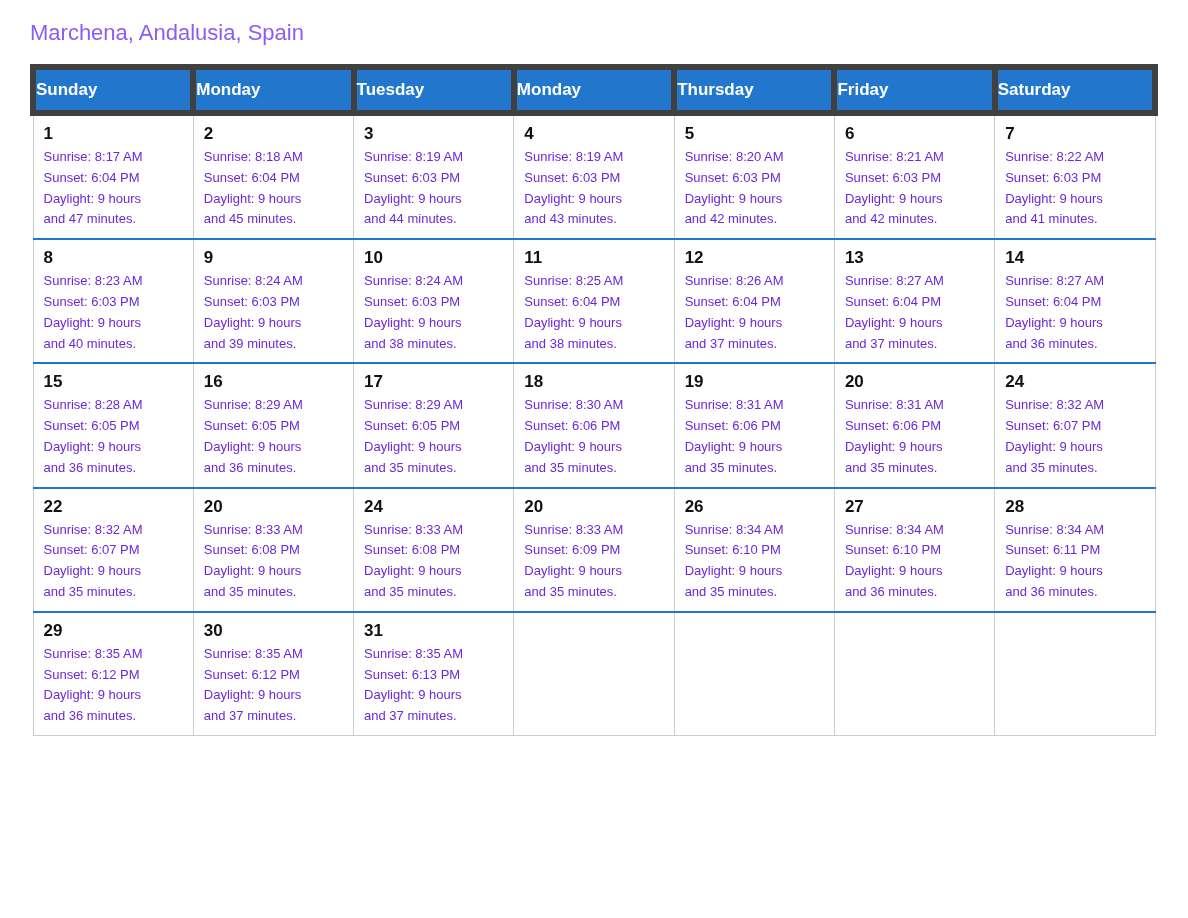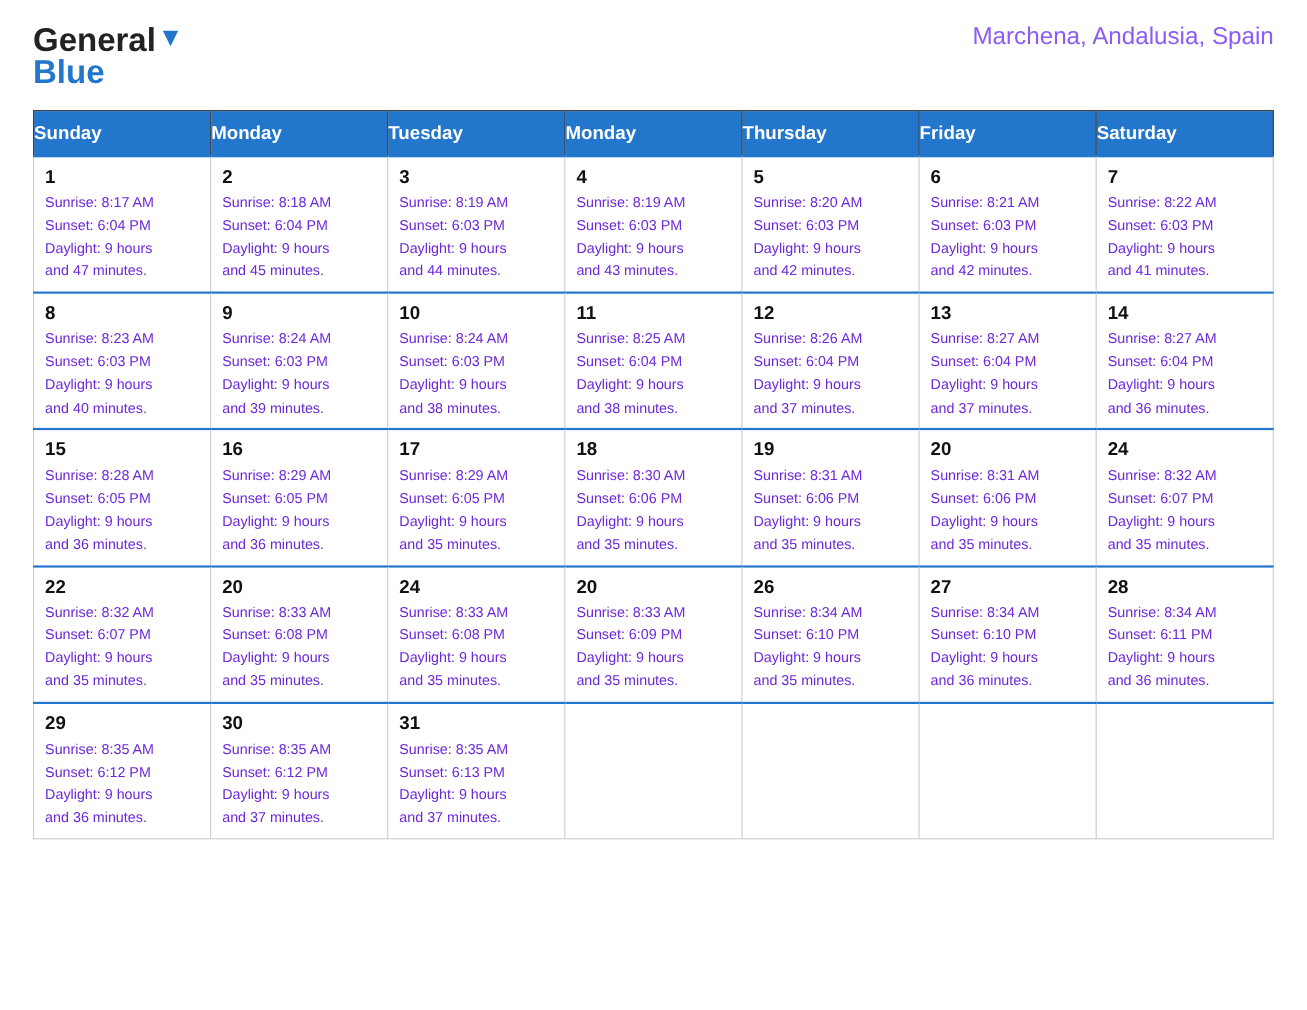--- a/index.html
+++ b/index.html
@@ -41,21 +41,21 @@
       width: 100%;
       border-collapse: collapse;
       table-layout: fixed;
     }
     .calendar-table thead tr th {
       background-color: #2277cc;
       color: #fff;
       font-size: 17px;
       font-weight: bold;
       padding: 10px 0;
-      border: 1px solid #404040;
+      border: 6px solid #404040;
       text-align: left;
     }
     .calendar-table tbody tr td {
       vertical-align: top;
       padding: 8px 10px;
       border: 1px solid #ccc;
       font-size: 13px;
       color: #333;
       height: 100px;
     }
@@ -85,29 +85,20 @@
     .logo-text-general {
       font-size: 30px;
       font-weight: bold;
       color: #222;
     }
   </style>
 </head>
 <body>
 
 <div class="header">
-  <div class="logo">
-    <div class="logo-wrapper">
-      <span class="logo-text-general">General</span>
-      <svg width="22" height="22" viewBox="0 0 22 22" style="margin-left:2px;margin-top:-4px;">
-        <polygon points="4,4 18,4 11,18" fill="#2277cc"></polygon>
-      </svg>
-    </div>
-    <span style="font-size:30px;font-weight:bold;color:#2277cc;margin-top:-4px;">Blue</span>
-  </div>
   <div class="title-area">
     <div class="location">Marchena, Andalusia, Spain</div>
   </div>
 </div>
 
 <table class="calendar-table">
   <thead>
     <tr>
     <th>Sunday</th>
         <th>Monday</th>

